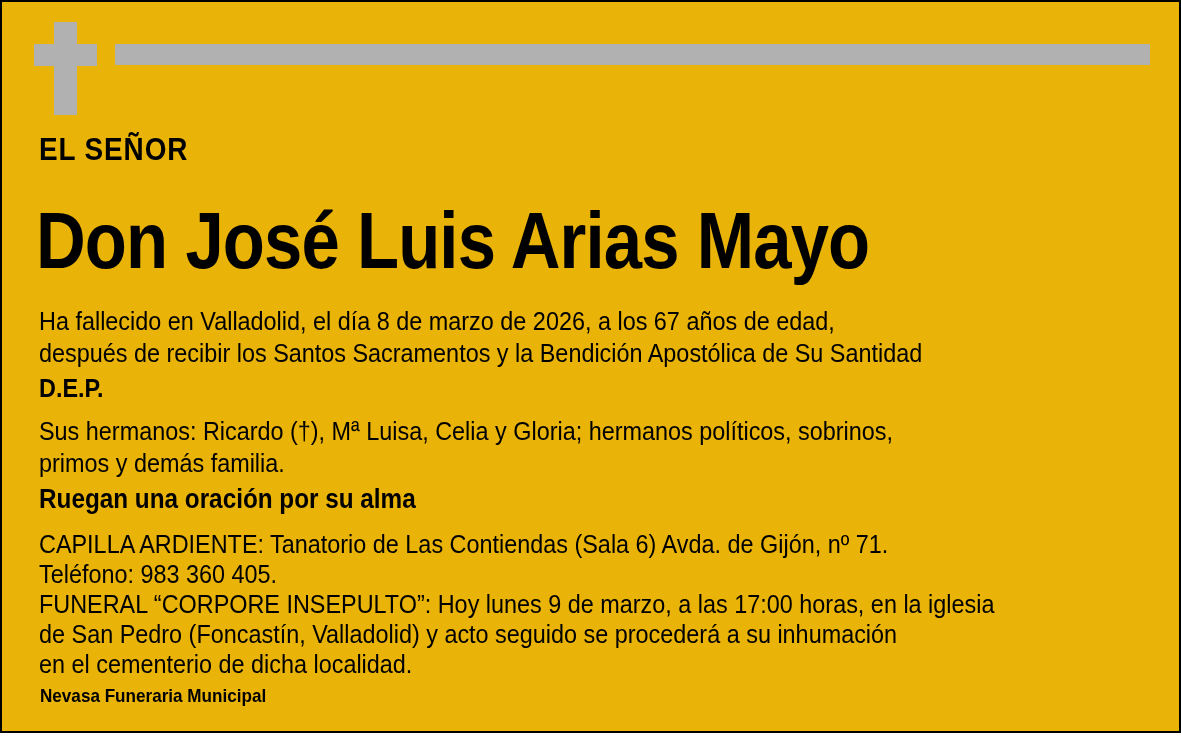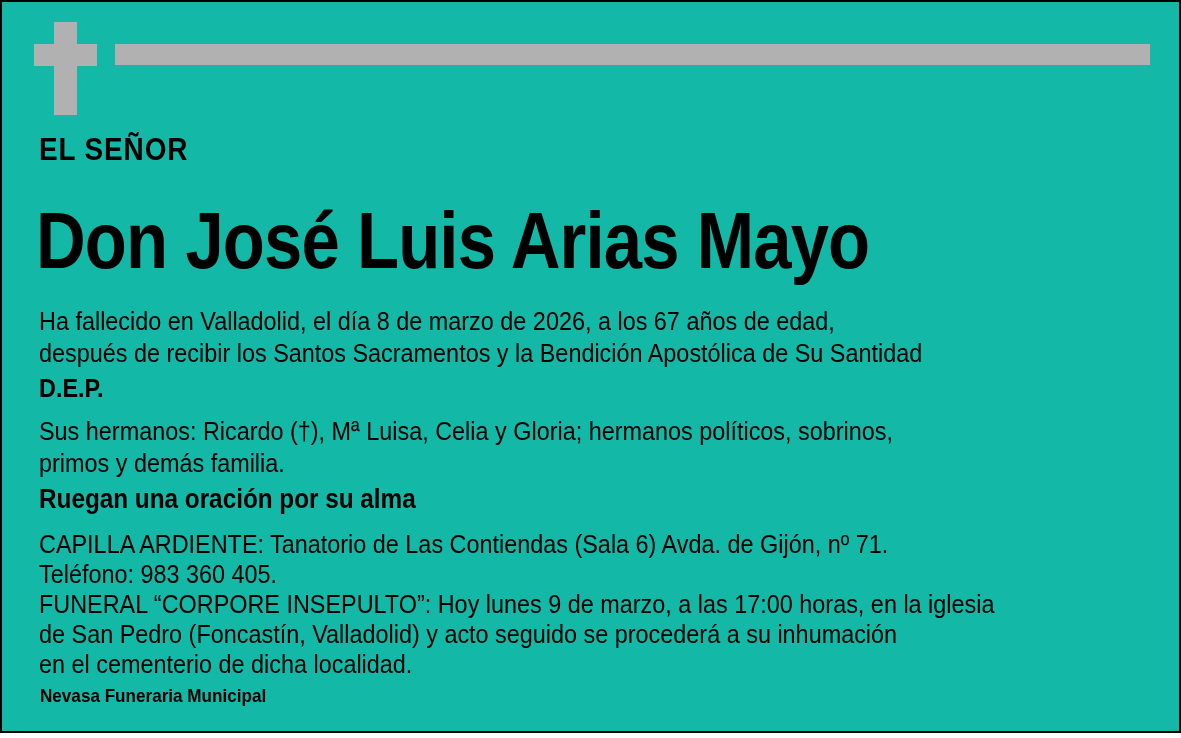--- a/index.html
+++ b/index.html
@@ -68,21 +68,21 @@
     font-size: 26px; line-height: 30px;
   }
   .funeral-home {
     position: absolute; left: 38px; top: 683px;
     font-size: 19px; font-weight: bold; line-height: 22px;
   }
 </style>
 </head>
 <body>
 
-<div class="sheet" style="background-color: #14b8a6;">
+<div class="sheet" style="background-color: #eab308;">
 
   <div class="cross">
     <div class="cross-v" style="background-color: rgb(177, 177, 177);"></div>
     <div class="cross-h" style="background-color: rgb(177, 177, 177);"></div>
   </div>
 
   <div class="rule" style="background-color: rgb(177, 177, 177);"></div>
 
   <div class="title-prefix cond">EL SEÑOR</div>
 

